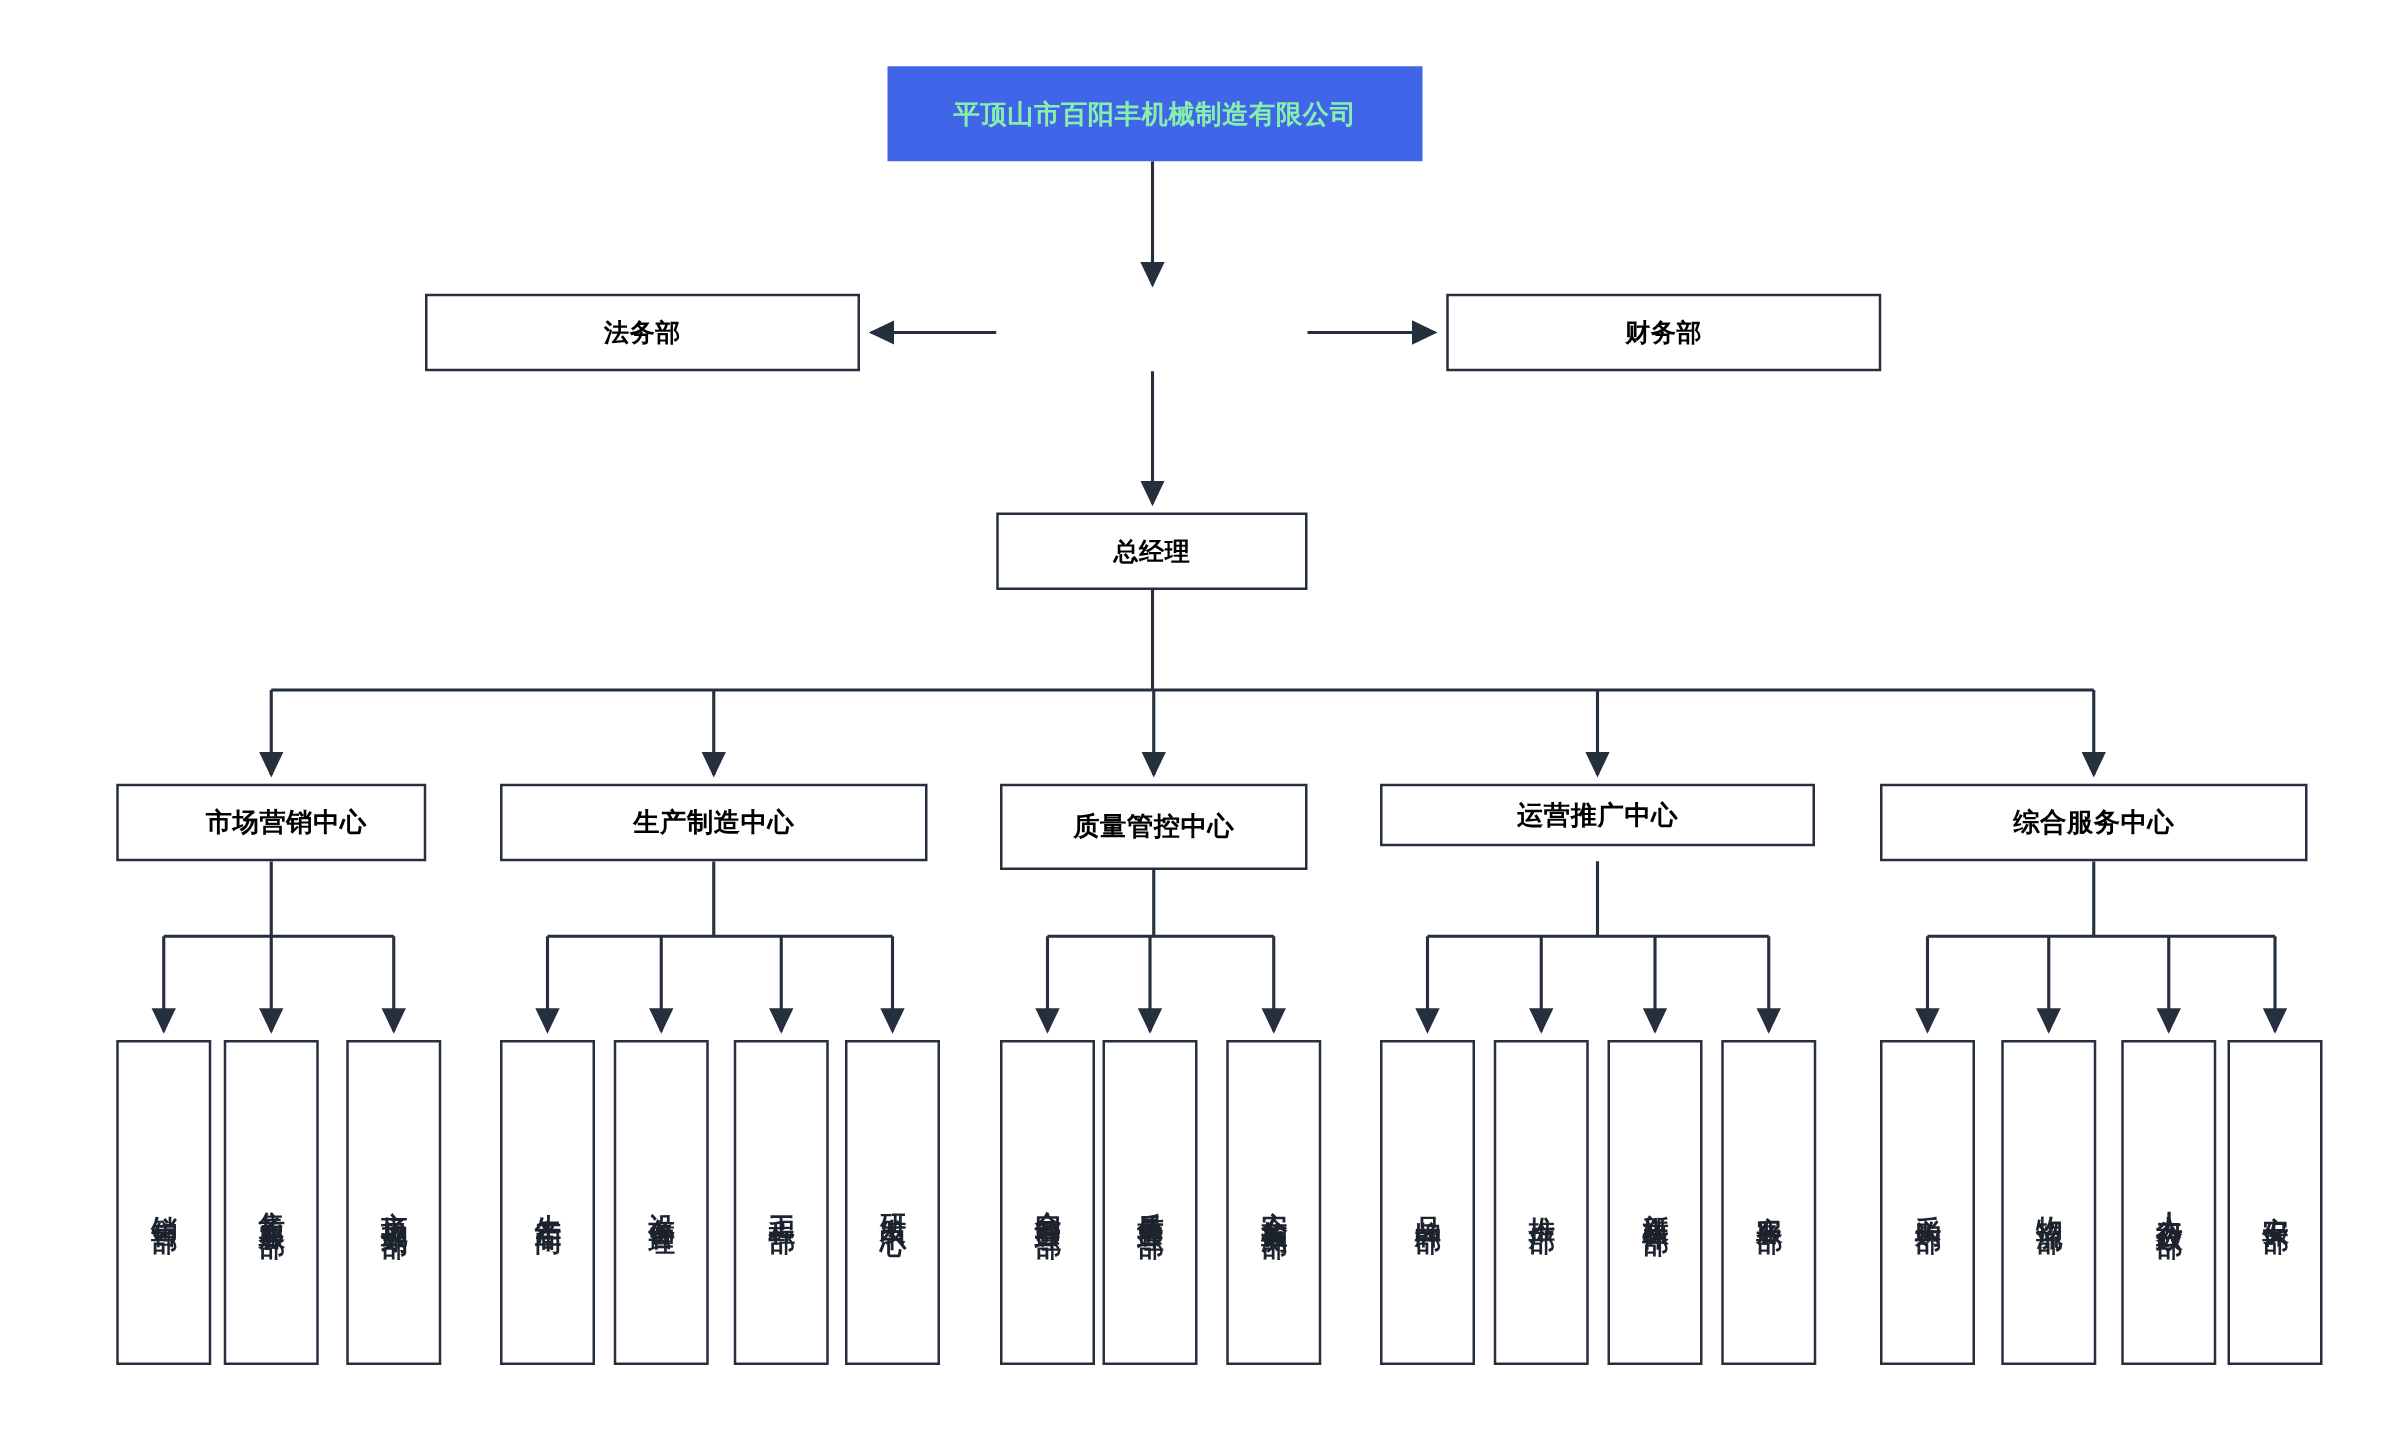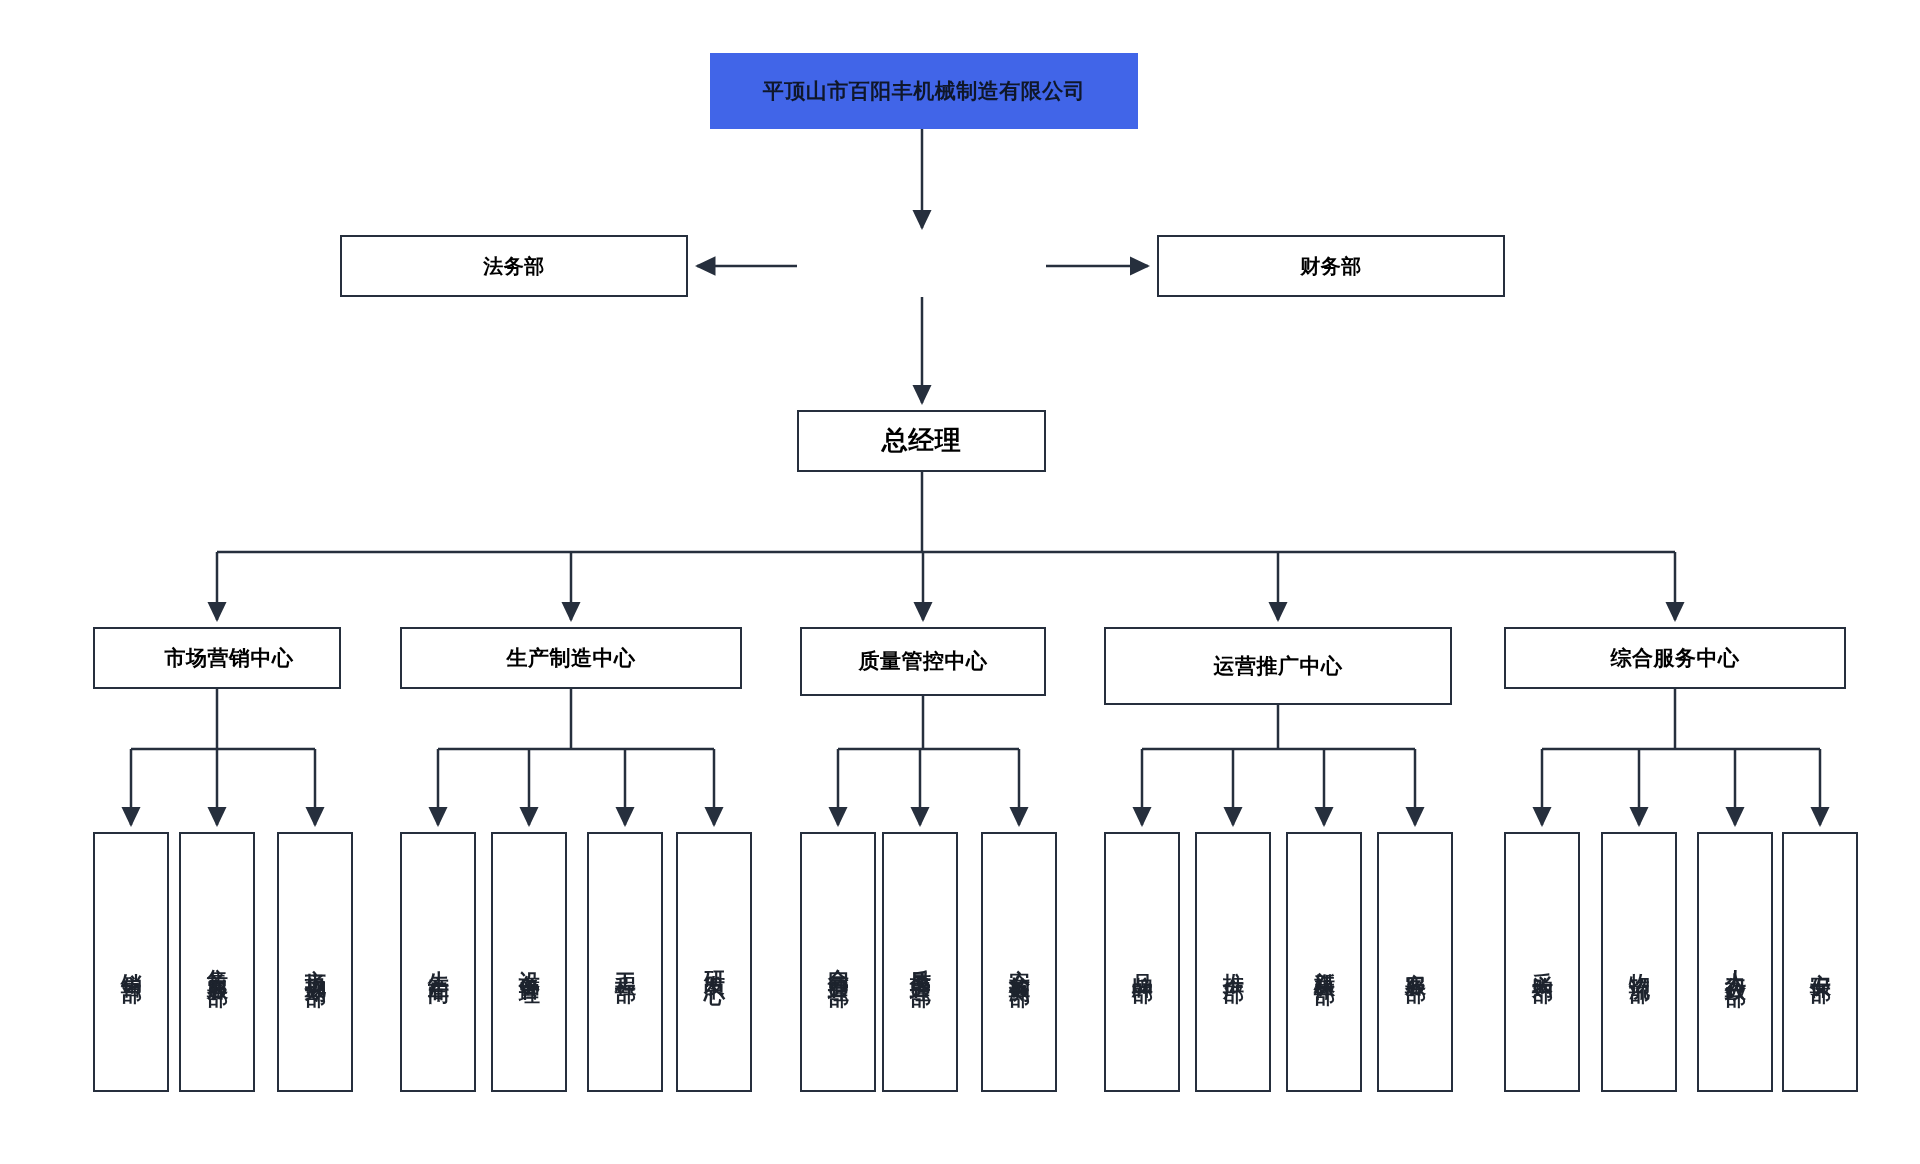--- a/index.html
+++ b/index.html
@@ -40,25 +40,25 @@
     font-weight: bold;
     color: #000000;
     letter-spacing: 0.5px;
     line-height: 1.15;
   }
   .root-box {
     border: none;
     background: var(--brand, #4165e8);
   }
   .root-box .node-label {
-    color: #0f172a;
+    color: #86efac;
     font-size: 21px;
   }
   .lvl2-label { font-size: 20px; }
-  .lvl3-label { font-size: 26px; }
+  .lvl3-label { font-size: 20px; }
   .center-label { font-size: 21px; }
   .dept-box {
     align-items: center;
     justify-content: center;
   }
   .dept-label {
     writing-mode: vertical-rl;
     text-orientation: upright;
     font-size: 21px;
     font-weight: bold;
@@ -172,21 +172,21 @@
       </div>
       <div class="node-box dept-box" style="left: 800px; top: 832px; width: 76px; height: 260px;">
         <span class="dept-label">合同管理部</span>
       </div>
       <div class="node-box dept-box" style="left: 882px; top: 832px; width: 76px; height: 260px;">
         <span class="dept-label">质量管理部</span>
       </div>
       <div class="node-box dept-box" style="left: 981px; top: 832px; width: 76px; height: 260px;">
         <span class="dept-label">安全检测部</span>
       </div>
-      <div class="node-box" style="left: 1104px; top: 627px; width: 348px; height: 78px;">
+      <div class="node-box" style="left: 1104px; top: 627px; width: 348px; height: 50px;">
         <span class="node-label center-label">运营推广中心</span>
       </div>
       <div class="node-box dept-box" style="left: 1104px; top: 832px; width: 76px; height: 260px;">
         <span class="dept-label">品牌部</span>
       </div>
       <div class="node-box dept-box" style="left: 1195px; top: 832px; width: 76px; height: 260px;">
         <span class="dept-label">推广部</span>
       </div>
       <div class="node-box dept-box" style="left: 1286px; top: 832px; width: 76px; height: 260px;">
         <span class="dept-label">新媒体部</span>

